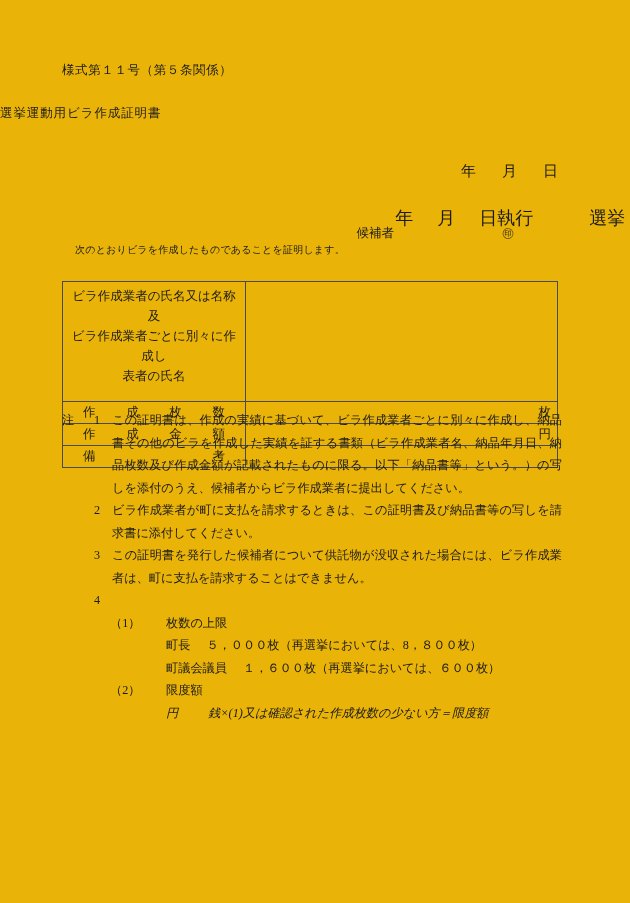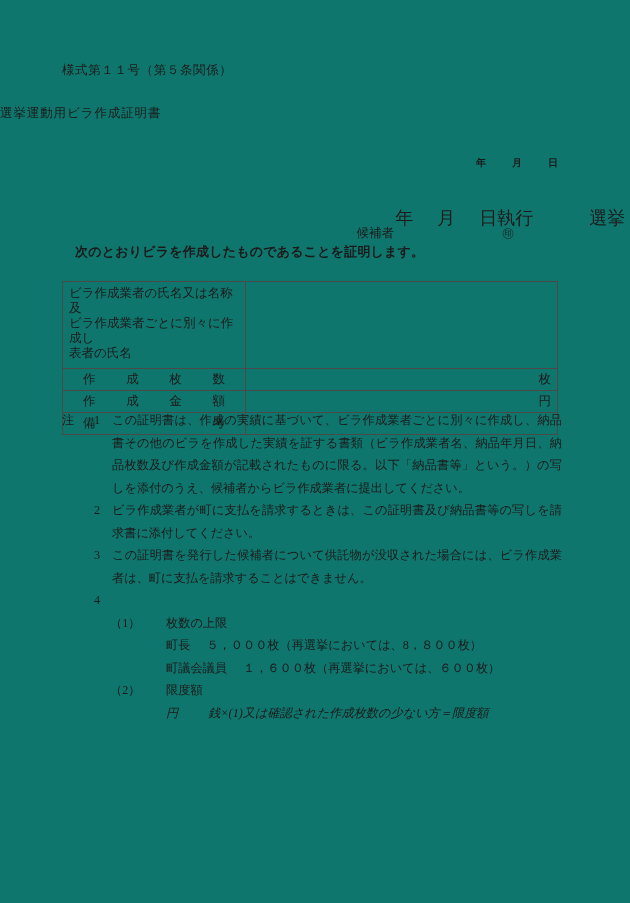--- a/index.html
+++ b/index.html
@@ -12,21 +12,21 @@
     width: 630px;
     height: 903px;
     position: relative;
     font-family: "Liberation Serif", "DejaVu Serif", serif;
     color: #1a1a1a;
     overflow: hidden;
   }
   .page {
     position: absolute;
     inset: 0;
-    background: #0f766e;
+    background: #eab308;
   }
 
   
   .abs { position: absolute; white-space: pre; }
 
   
   .form-no {
     left: 62px;
     top: 62px;
     font-size: 12.5px;
@@ -42,22 +42,21 @@
     font-size: 12.5px;
     letter-spacing: 0.9px;
   }
 
   
   .date-line {
     left: 0;
     right: 72px;
     top: 145px;
     text-align: right;
-    font-size: 10px;
-    font-weight: bold;
+    font-size: 15px;
   }
   .date-line .gap { display: inline-block; width: 26px; }
 
   .exec-line {
     left: 352px;
     top: 186px;
     font-size: 18px;
     font-family: Liberation Mono, monospace;
   }
   .exec-line .gap-s { display: inline-block; width: 24px; }
@@ -70,44 +69,44 @@
   }
   .candidate-line .seal-gap { display: inline-block; width: 108px; }
   .seal {
     font-size: 12px;
   }
 
   
   .certify {
     left: 75px;
     top: 243px;
-    font-size: 13px;
+    font-size: 10px;
     letter-spacing: 0.2px;
-    font-weight: bold;
   }
 
   
   .tbl {
     position: absolute;
     left: 62px;
     top: 281px;
     width: 496px;
     border-collapse: collapse;
     table-layout: fixed;
     font-size: 12.5px;
   }
   .tbl td {
     border: 1px solid #4a4a4a;
     padding: 0;
     vertical-align: top;
   }
   .tbl td.label-tall {
-    padding: 4px 6px 7px 6px;
-    line-height: 15px;
+    padding: 4px 6px 15px 6px;
+    line-height: 20px;
     height: 58px;
+    text-align: center;
   }
   .tbl td.label {
     height: 21px;
     line-height: 21px;
     padding: 0 6px;
     text-align: center;
   }
   .tbl td.value {
     height: 21px;
     line-height: 21px;

